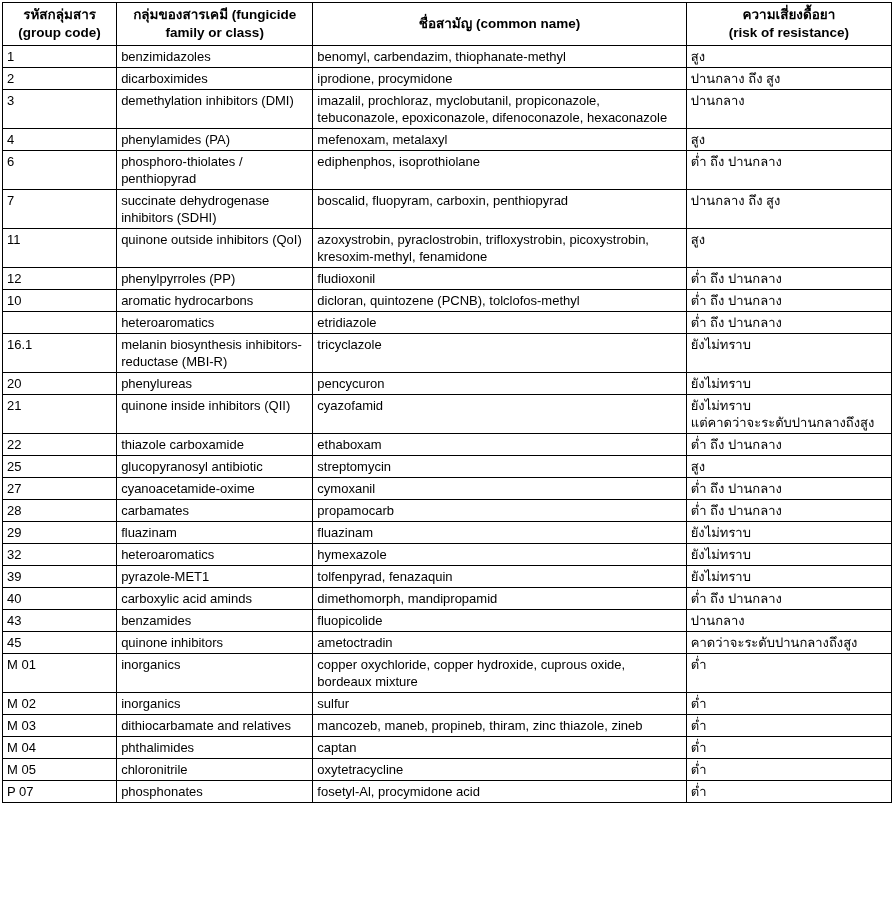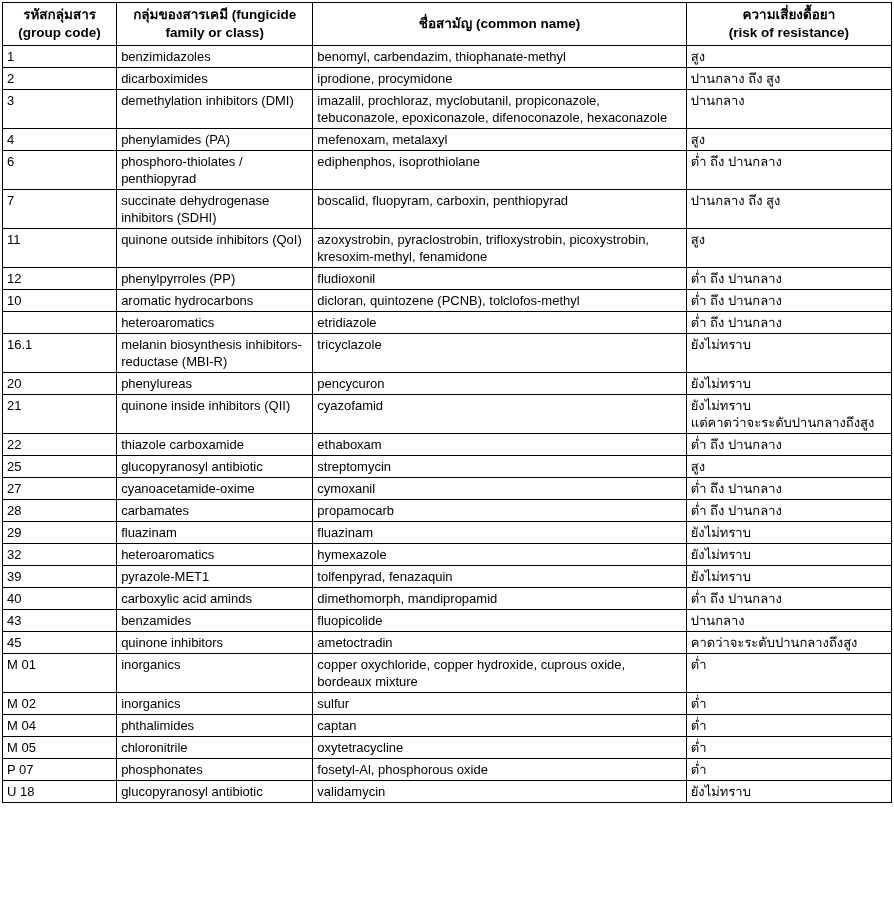--- a/index.html
+++ b/index.html
@@ -215,38 +215,38 @@
           <td>copper oxychloride, copper hydroxide, cuprous oxide, bordeaux mixture</td>
           <td>ต่ำ</td>
         </tr>
         <tr>
           <td>M 02</td>
           <td>inorganics</td>
           <td>sulfur</td>
           <td>ต่ำ</td>
         </tr>
         <tr>
+          <td>M 03</td>
+          <td>dithiocarbamate and relatives</td>
+          <td>mancozeb, maneb, propineb, thiram, zinc thiazole, zineb</td>
+          <td>ต่ำ</td>
+        </tr>
+        <tr>
           <td>M 04</td>
           <td>phthalimides</td>
           <td>captan</td>
           <td>ต่ำ</td>
         </tr>
         <tr>
           <td>M 05</td>
           <td>chloronitrile</td>
           <td>oxytetracycline</td>
           <td>ต่ำ</td>
         </tr>
         <tr>
           <td>P 07</td>
           <td>phosphonates</td>
-          <td>fosetyl-Al, phosphorous oxide</td>
-          <td>ต่ำ</td>
-        </tr>
-        <tr>
-          <td>U 18</td>
-          <td>glucopyranosyl antibiotic</td>
-          <td>validamycin</td>
-          <td>ยังไม่ทราบ</td>
+          <td>fosetyl-Al, procymidone acid</td>
+          <td>ต่ำ</td>
         </tr>
       </tbody>
   </table>
 </div>
 
 </body></html>

